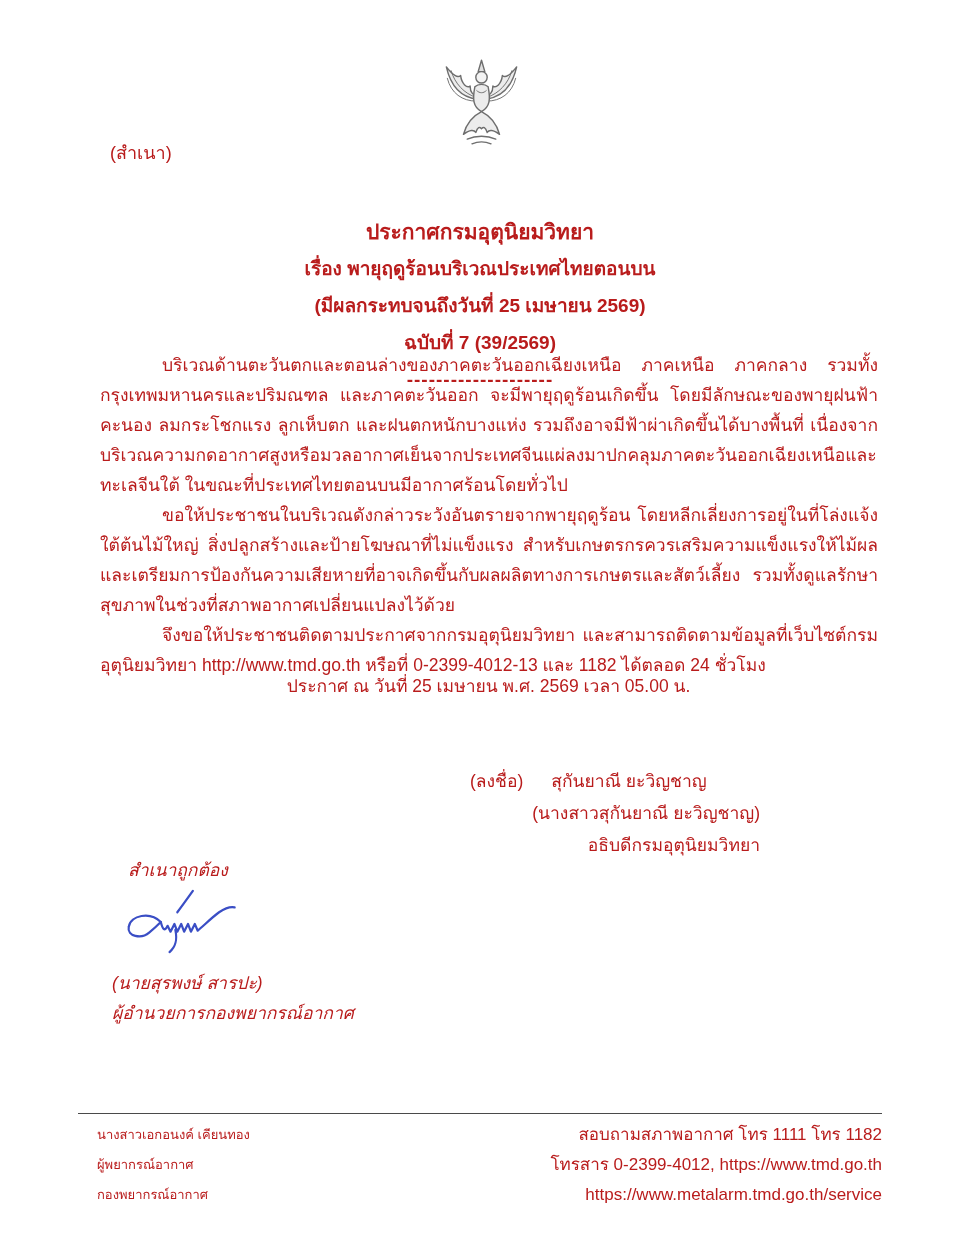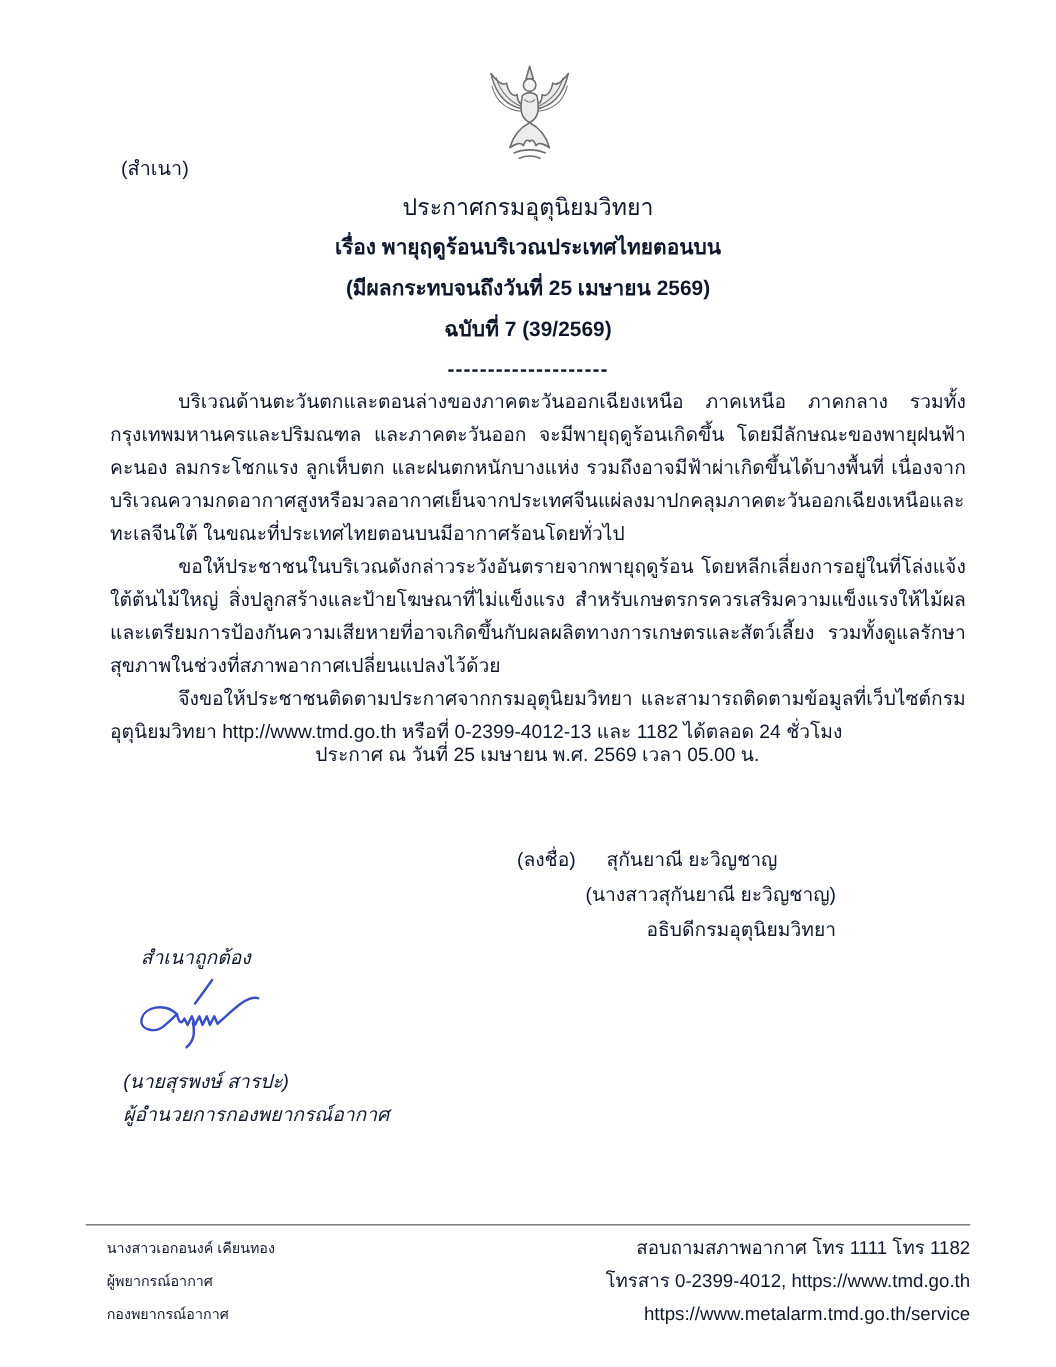--- a/index.html
+++ b/index.html
@@ -3,21 +3,21 @@
 <meta charset="utf-8">
 <style>
   * { margin: 0; padding: 0; box-sizing: border-box; }
   html, body { background: #ffffff; }
   .page {
     position: relative;
     width: 960px;
     height: 1210px;
     background: #ffffff;
     font-family: "Liberation Sans", "DejaVu Sans", sans-serif;
-    color: #0f172a;
+    color: #b91c1c;
     overflow: hidden;
   }
   .emblem {
     position: absolute;
     left: 434px;
     top: 58px;
     width: 95px;
     height: 90px;
   }
   .copy-label {
@@ -27,21 +27,21 @@
     font-size: 18px;
   }
   .title-block {
     position: absolute;
     left: 0;
     right: 0;
     top: 170px;
     text-align: center;
   }
   .title-block p { line-height: 37px; }
-  .doc-title   { font-size: 21px; font-weight: normal; }
+  .doc-title   { font-size: 21px; font-weight: bold; margin-top: 43px; }
   .doc-subject { font-size: 19px; font-weight: bold; }
   .doc-sep     { font-size: 19px; font-weight: bold; letter-spacing: 1px; }
   .body-block {
     position: absolute;
     left: 100px;
     right: 82px;
     top: 350px;
     font-size: 17.5px;
   }
   .body-block p {

